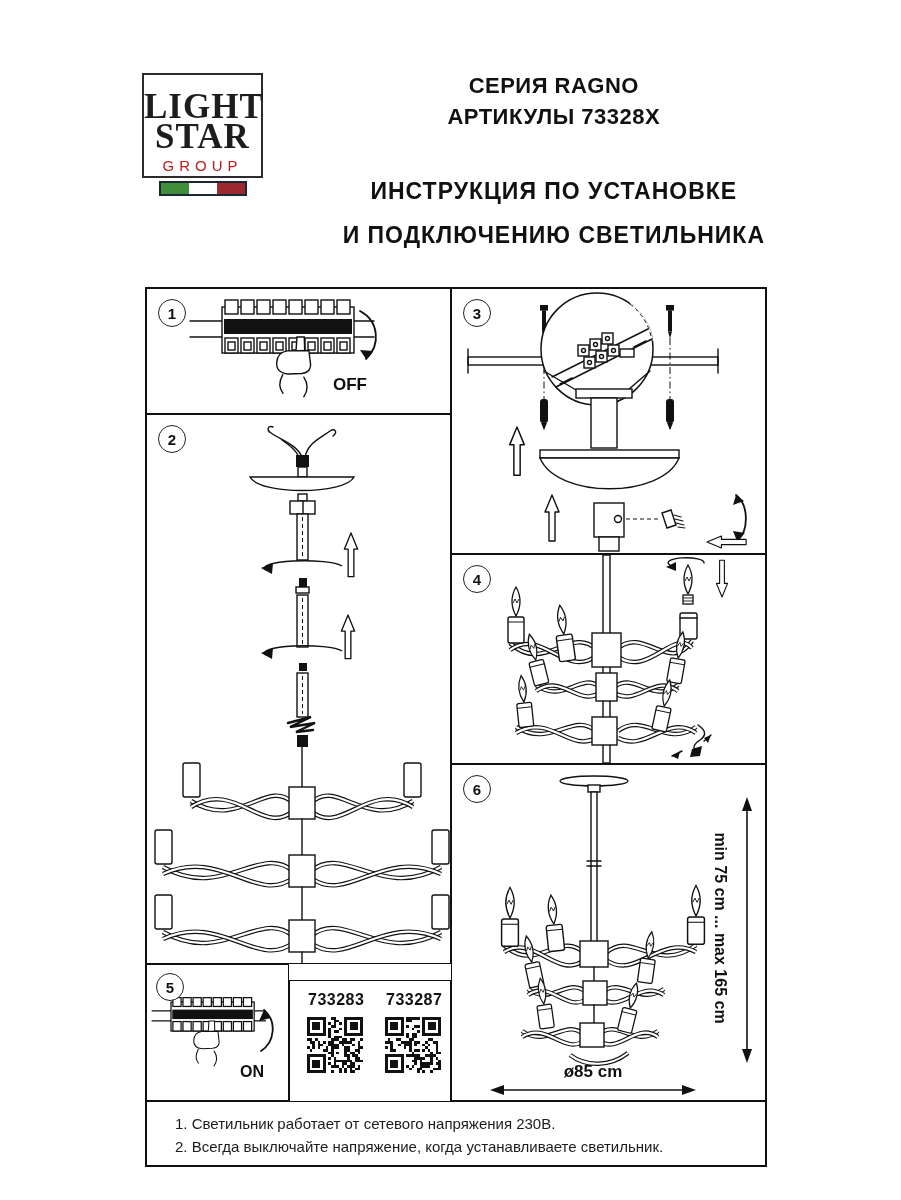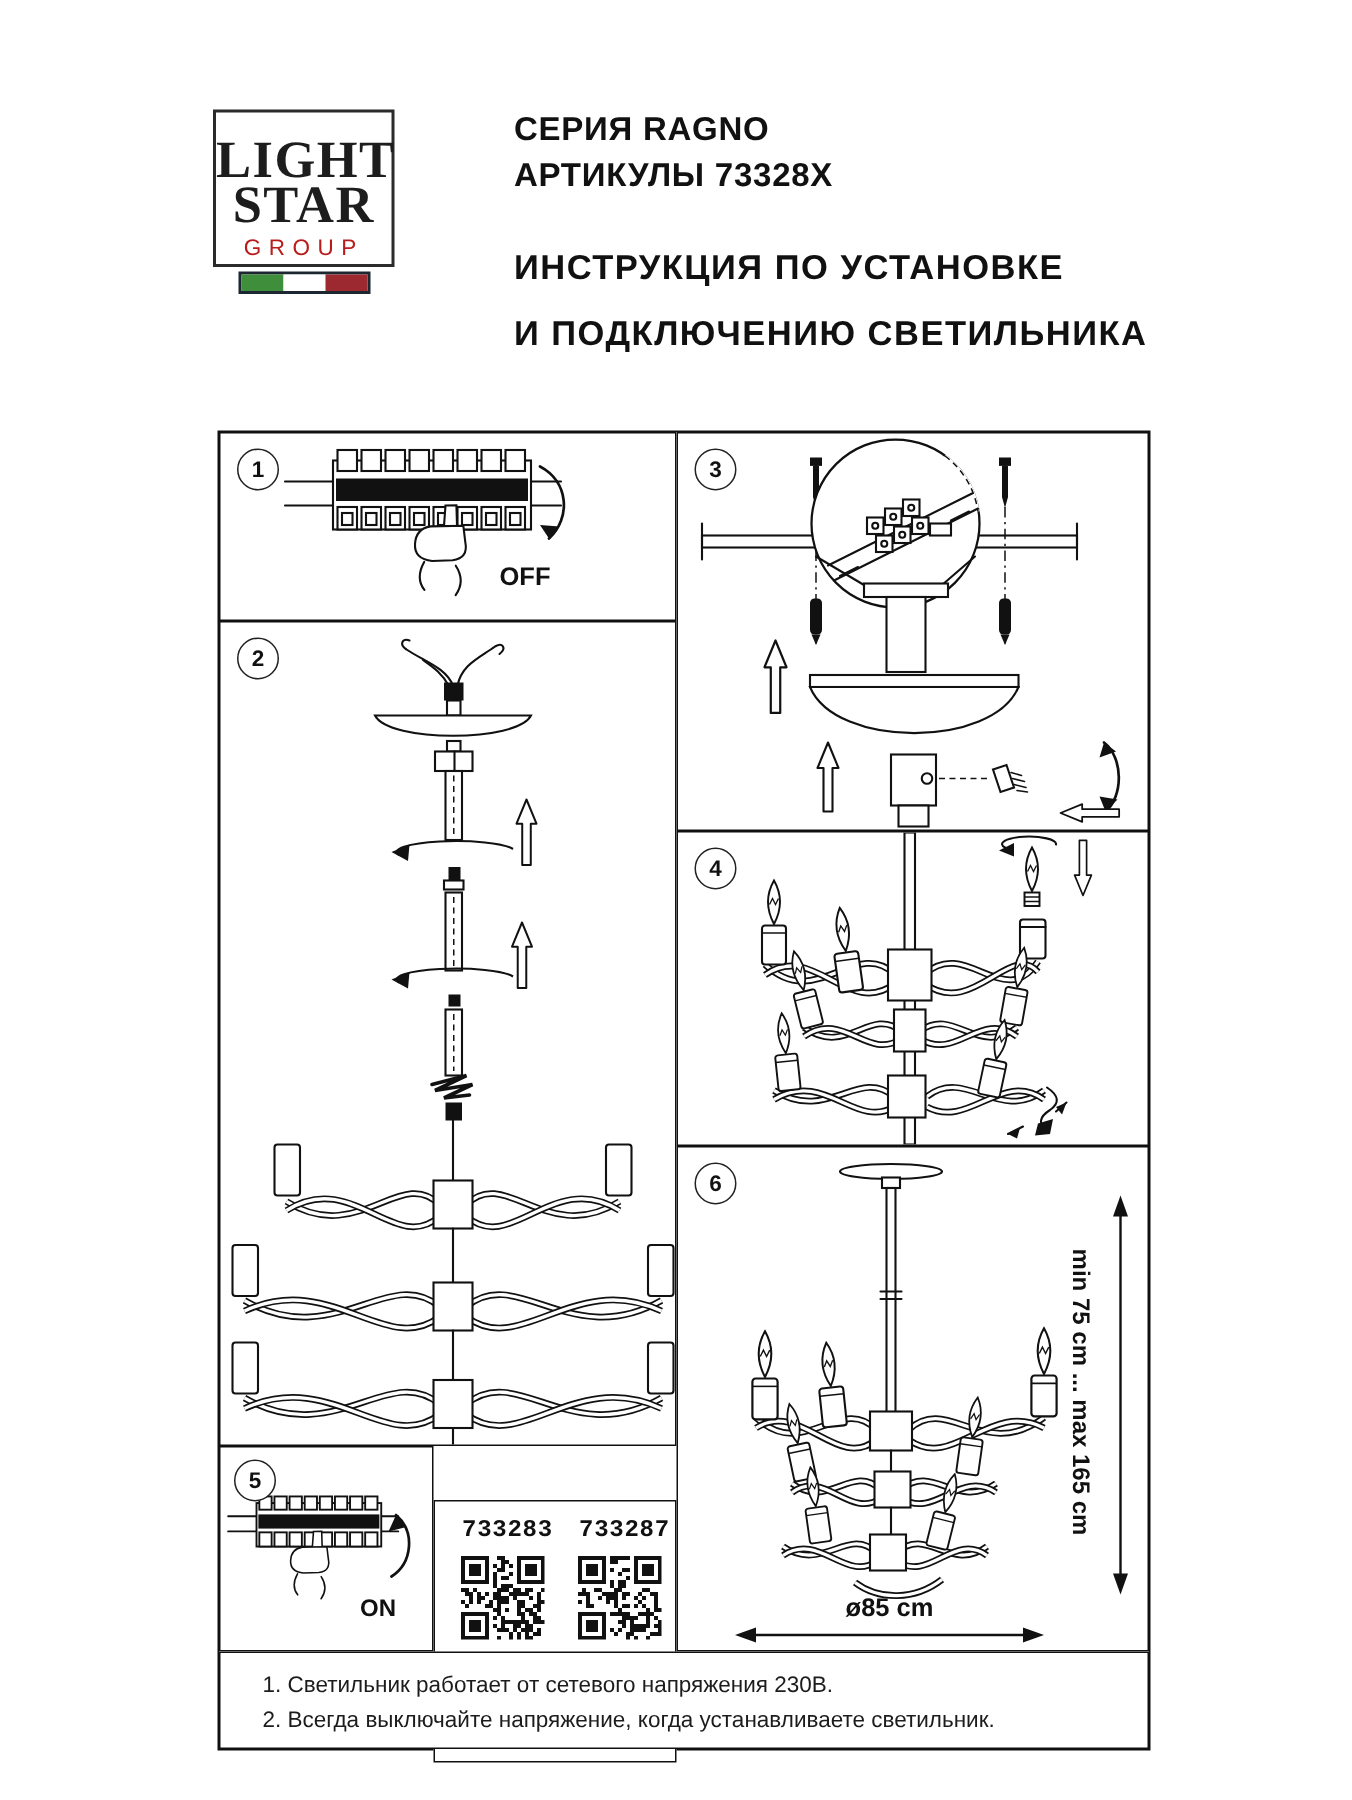--- a/index.html
+++ b/index.html
@@ -7,23 +7,23 @@
 
   
   .logo-box{position:absolute;left:142px;top:73px;width:121px;height:105px;border:2px solid #2b2b2b;background:#fff;text-align:center;box-sizing:border-box;}
   .logo-word{font-family:"Liberation Serif","DejaVu Serif",serif;font-weight:bold;font-size:35px;line-height:30px;letter-spacing:1px;color:#1d1d1d;}
   .logo-word.first{margin-top:17px;}
   .logo-group{font-size:15px;letter-spacing:5px;color:#b91c1c;margin-top:5px;font-family:"Liberation Sans",sans-serif;}
   .flag{width:84px;height:11px;border:2px solid #1d2731;margin:7px auto 0;display:flex;box-sizing:content-box;}
   .flag>div{flex:1;}
   .fg{background:#3E8E3B;} .fw{background:#fff;} .fr{background:#9C2930;}
 
-  .header-text{position:absolute;right:136px;top:70px;text-align:left;}
+  .header-text{position:absolute;right:136px;top:70px;text-align:center;}
   .ht-top{font-size:22px;font-weight:bold;line-height:31px;letter-spacing:0.5px;}
-  .ht-main{font-size:23px;font-weight:bold;line-height:31px;letter-spacing:1px;margin-top:31px;}
+  .ht-main{font-size:23px;font-weight:bold;line-height:31px;letter-spacing:1px;margin-top:44px;}
 
   
   .grid{position:absolute;left:145px;top:287px;width:620px;height:878px;border:1px solid #101010;}
   .panel{position:absolute;background:#fff;border:1px solid #101010;box-sizing:border-box;}
   .panel svg{position:absolute;left:0;top:0;width:100%;height:100%;}
   .num{position:absolute;left:11px;top:10px;width:26px;height:26px;border:1.6px solid #222;border-radius:50%;
        display:flex;align-items:center;justify-content:center;font-size:15px;font-weight:bold;z-index:2;background:#fff;}
 
   
   .ln{stroke:#111;stroke-width:1.4;fill:none;stroke-linecap:round;}
@@ -258,21 +258,21 @@
         <path d="M17,37 q9,8 5,19" class="ln"></path>
       </g>
       <g>
         <path d="M114,86 C128,77 130,56 117,45" class="ln" style="stroke-width:1.8"></path>
         <polygon points="117,45 112,56 124,53" fill="#111"></polygon>
       </g>
       <text x="93" y="112" class="svgtxt2">ON</text>
     </svg>
   </div>
 
-  <div class="panel" style="left:143px;top:712px;width:162px;height:175px;font-family:Liberation Mono, monospace;">
+  <div class="panel" style="left:143px;top:692px;width:162px;height:175px;">
     <div class="qr-label" style="left:18px;">733283</div>
     <div class="qr-label" style="left:96px;text-align:right;">733287</div>
     <div class="qr-svg" style="left:17px;">
         <svg id="qr1" viewBox="0 0 21 21">
           <rect x="9" y="0" width="1" height="1" fill="#111"></rect>
           <rect x="10" y="0" width="1" height="1" fill="#111"></rect>
           <rect x="10" y="1" width="1" height="1" fill="#111"></rect>
           <rect x="11" y="1" width="1" height="1" fill="#111"></rect>
           <rect x="8" y="2" width="1" height="1" fill="#111"></rect>
           <rect x="10" y="2" width="1" height="1" fill="#111"></rect>

